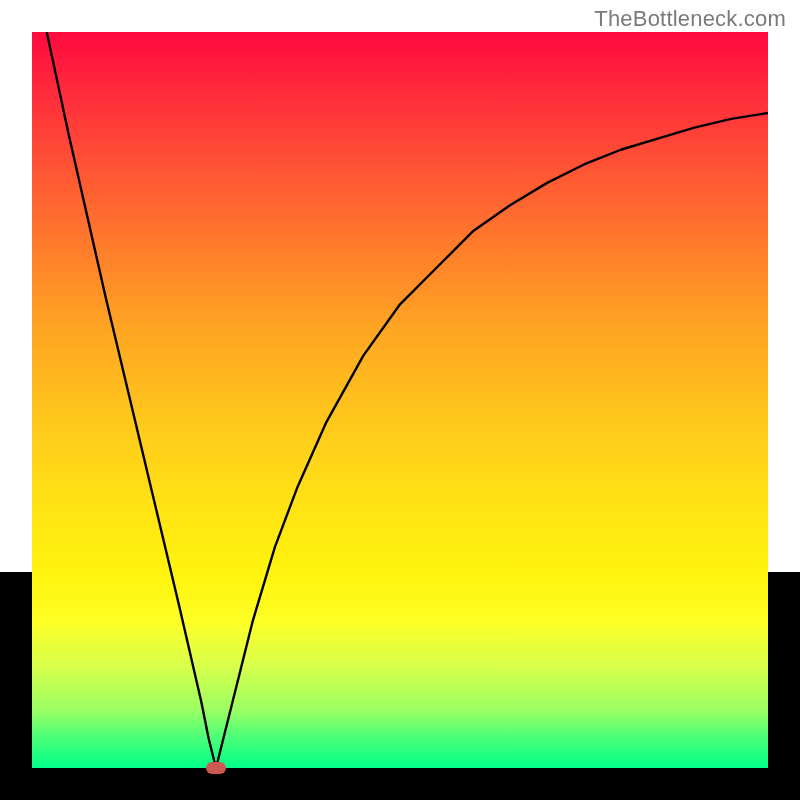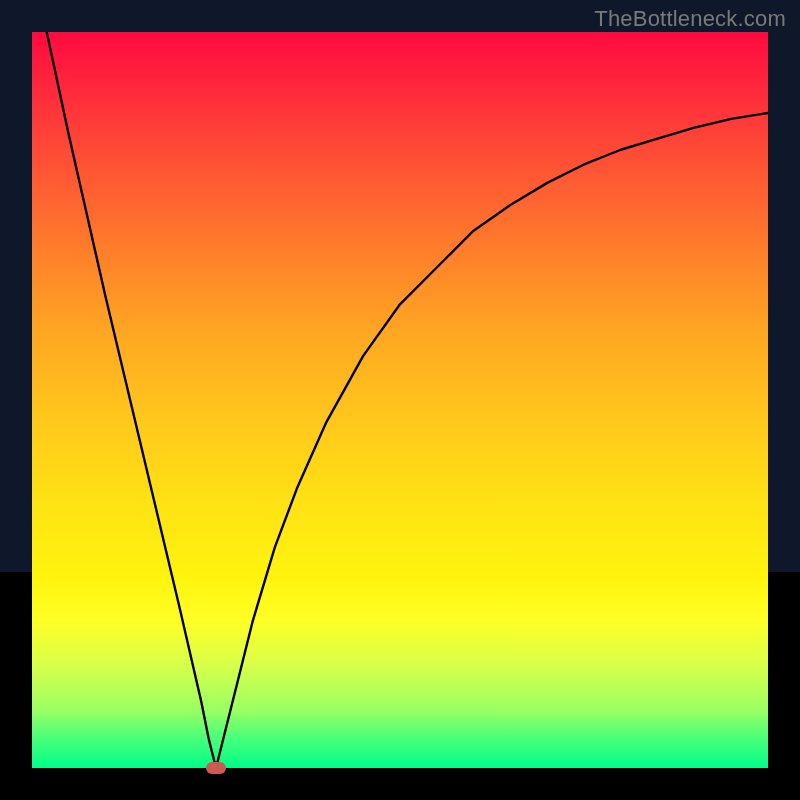--- a/index.html
+++ b/index.html
@@ -8,21 +8,21 @@
     width: 800px;
     height: 800px;
     overflow: hidden;
     background: #000;
     font-family: Arial, Helvetica, sans-serif;
   }
   .frame {
     position: relative;
     width: 800px;
     height: 572px;
-    background: #0f172a;
+    background: #ffffff;
   }
   .plot {
     position: absolute;
     left: 32px;
     top: 32px;
     width: 736px;
     height: 736px;
     background: linear-gradient(to bottom,
       #ff0a3f 0%,
       #ff2a3c 8%,

